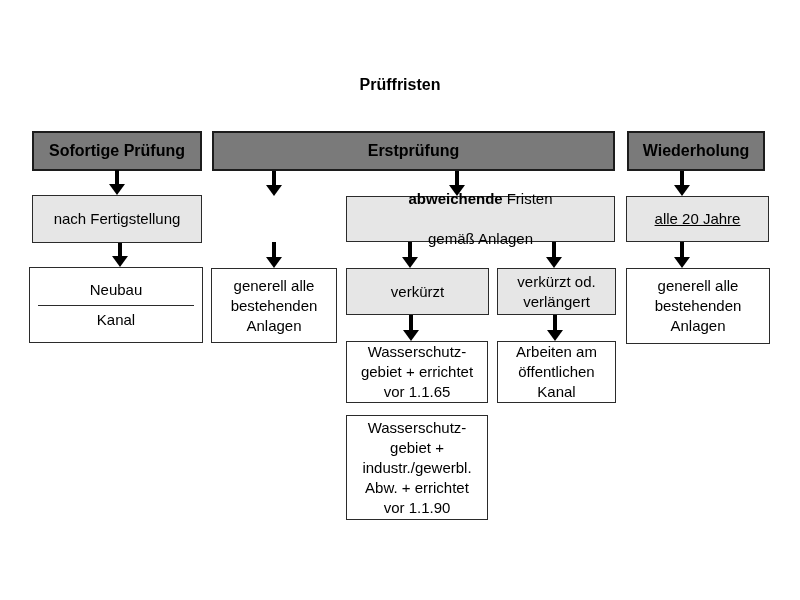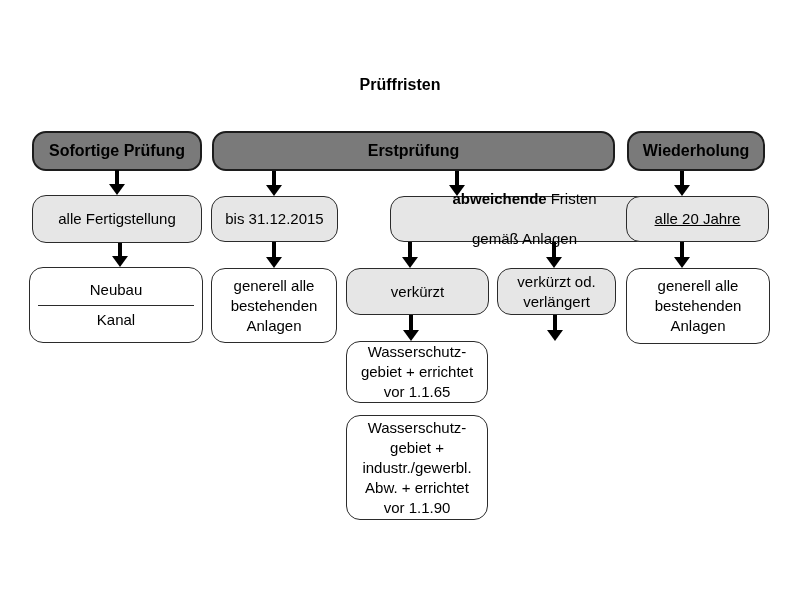--- a/index.html
+++ b/index.html
@@ -9,21 +9,20 @@
   }
   .title {
     position:absolute; top:76px; left:0; width:800px; margin:0;
     text-align:center; font-size:16px; font-weight:bold;
   }
   .box {
     position:absolute; box-sizing:border-box;
     display:flex; align-items:center; justify-content:center;
     text-align:center; font-size:15px; line-height:20px;
     white-space:pre-line;
-    border-radius:14px;
   }
   .dark  { background:#7a7a7a; border:2px solid #1c1c1c; font-weight:bold; font-size:16px; }
   .light { background:#e6e6e6; border:1px solid #2b2b2b; }
   .white { background:#ffffff; border:1px solid #2b2b2b; }
   .split { flex-direction:column; align-items:stretch; padding:8px; }
   .split .cell { flex:1; display:flex; align-items:center; justify-content:center; }
   .split .cell-top { border-bottom:1px solid #2b2b2b; }
   .boldword { font-weight:bold; margin-right:4px; }
   .arrow {
     position:absolute; width:16px;
@@ -40,23 +39,22 @@
 <body>
 
 <div class="canvas">
 
   <h1 class="title">Prüffristen</h1>
 
   <div class="box dark" style="left:32px;top:131px;width:170px;height:40px;">Sofortige Prüfung</div>
   <div class="box dark" style="left:627px;top:131px;width:138px;height:40px;">Wiederholung</div>
   <div class="box dark" style="left:212px;top:131px;width:403px;height:40px;">Erstprüfung</div>
 
-  <div class="box light" style="left:32px;top:195px;width:170px;height:48px;">alle Fertigstellung</div>
-  <div class="box light" style="left:211px;top:196px;width:127px;height:46px;">bis 31.12.2015</div>
-  <div class="box light" style="left:346px;top:196px;width:269px;height:46px;margin-left:44px;">
+  <div class="box light" style="left:32px;top:195px;width:170px;height:48px;">nach Fertigstellung</div>
+  <div class="box light" style="left:346px;top:196px;width:269px;height:46px;">
     <div>
       <div><span class="boldword">abweichende</span><span>Fristen</span></div>
       <div>gemäß Anlagen</div>
     </div>
   </div>
   <div class="box light" style="left:626px;top:196px;width:143px;height:46px;text-decoration:underline;">alle 20 Jahre</div>
 
   <div class="box white split" style="left:29px;top:267px;width:174px;height:76px;">
     <div class="cell cell-top">Neubau</div>
     <div class="cell">Kanal</div>
@@ -67,20 +65,23 @@
   <div class="box light" style="left:346px;top:268px;width:143px;height:47px;">verkürzt</div>
   <div class="box light" style="left:497px;top:268px;width:119px;height:47px;">verkürzt od.
 verlängert</div>
   <div class="box white" style="left:626px;top:268px;width:144px;height:76px;">generell alle
 bestehenden
 Anlagen</div>
 
   <div class="box white" style="left:346px;top:341px;width:142px;height:62px;">Wasserschutz-
 gebiet + errichtet
 vor 1.1.65</div>
+  <div class="box white" style="left:497px;top:341px;width:119px;height:62px;">Arbeiten am
+öffentlichen
+Kanal</div>
 
   <div class="box white" style="left:346px;top:415px;width:142px;height:105px;">Wasserschutz-
 gebiet +
 industr./gewerbl.
 Abw. + errichtet
 vor 1.1.90</div>
 
   <div class="arrow" style="left:109px;top:170px;height:25px;">
       <div class="shaft"></div>
       <div class="head"></div>

